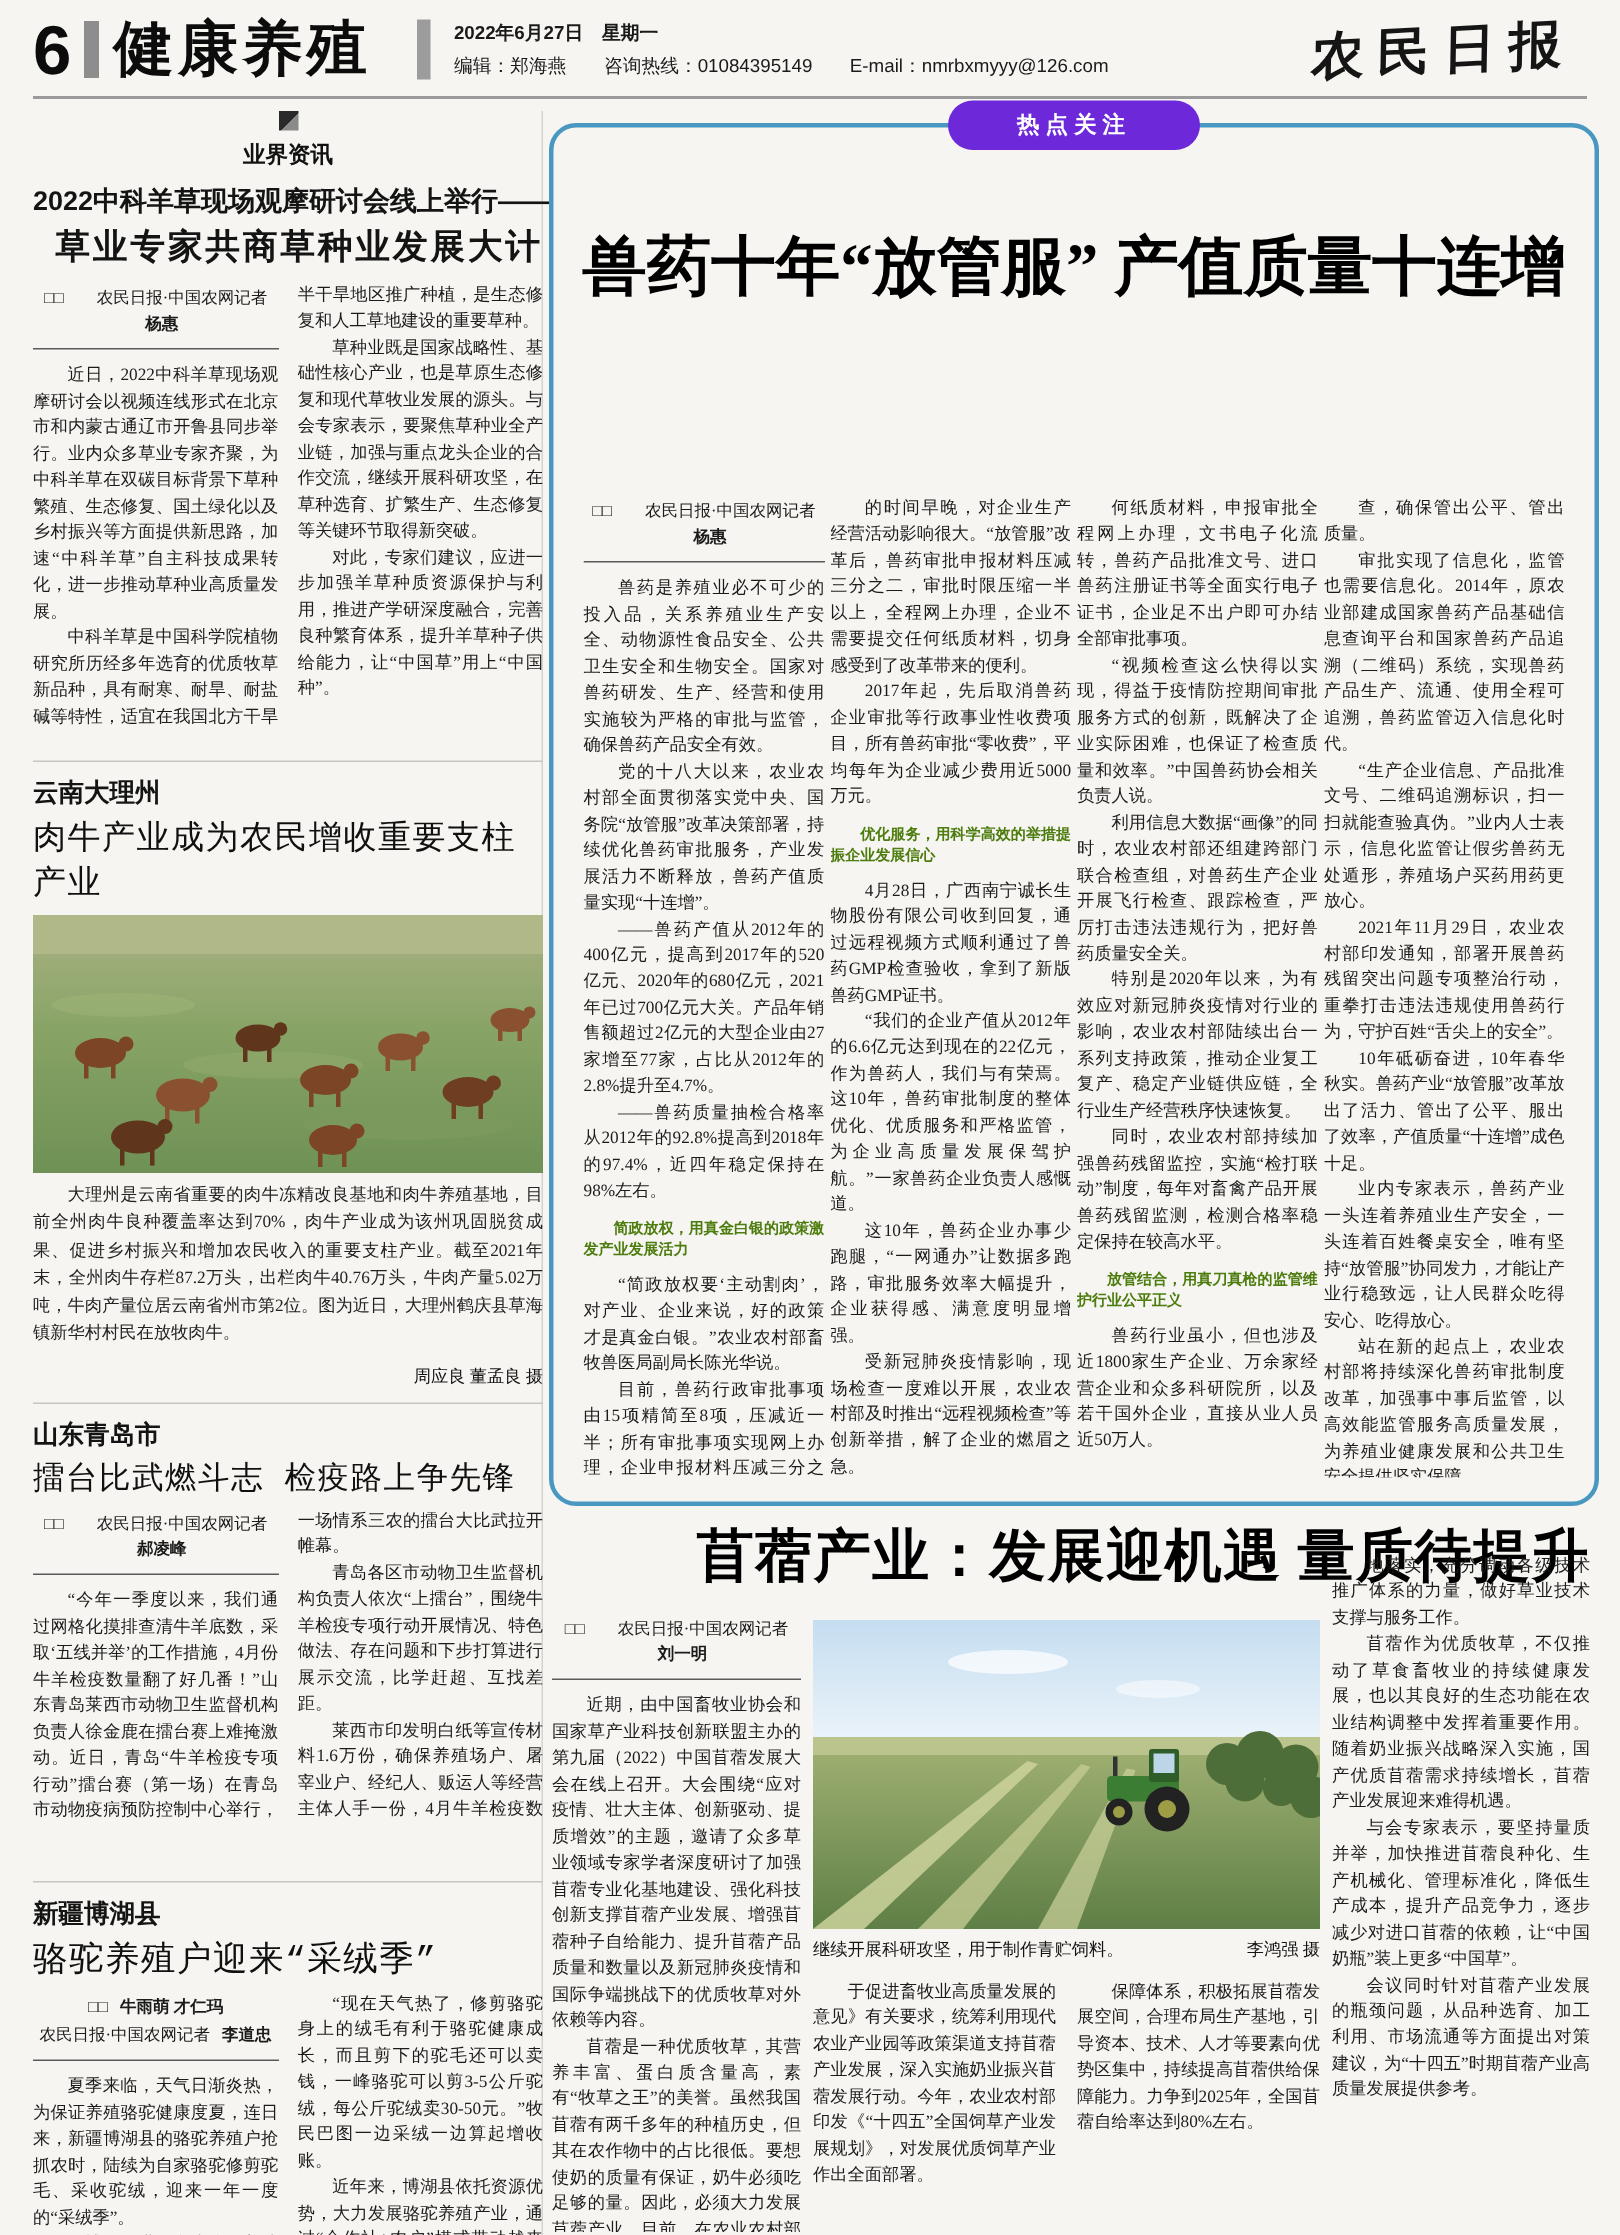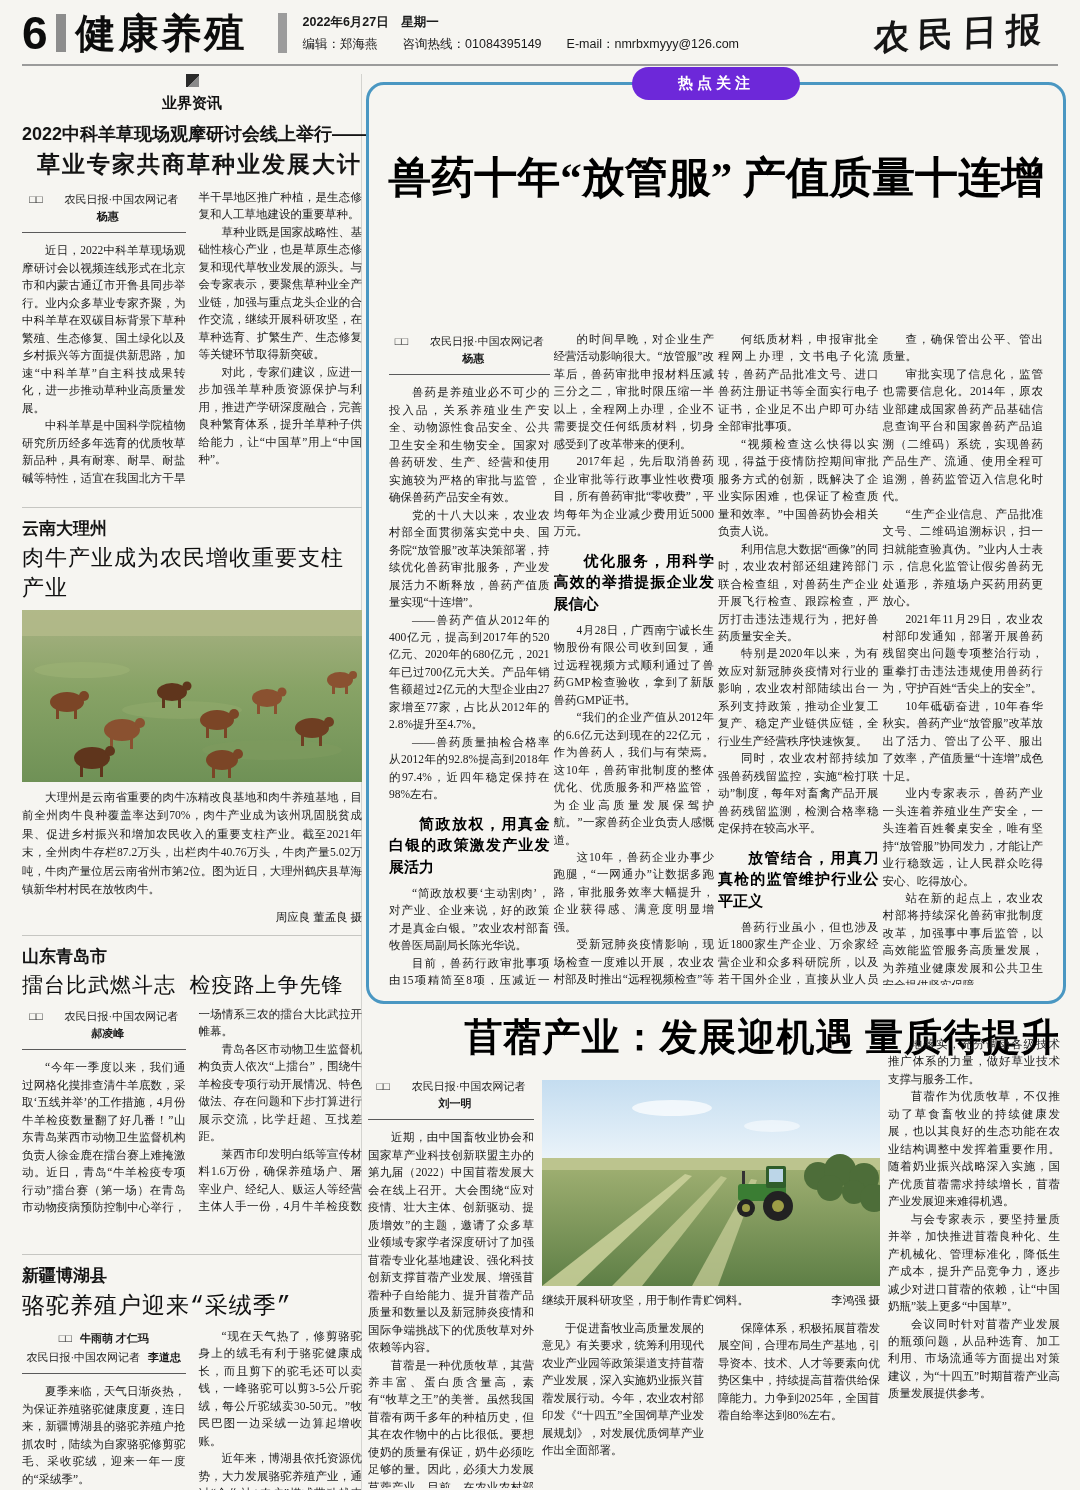--- a/index.html
+++ b/index.html
@@ -14,22 +14,22 @@
   .mh-bar2  { width:9px; height:40px; background:#9c9c9c; margin:0 16px 0 30px; }
   .mh-date  { font-size:12.5px; line-height:1.8; color:#1a1a1a; }
   .mh-date .d1 { font-weight:bold; }
   .mh-logo  { margin-left:auto; font-family:"Liberation Serif", serif; font-size:35px; font-weight:bold;
               letter-spacing:9px; transform:rotate(-3deg) skewX(-4deg); color:#151515; padding-right:8px; }
   #mast-rule { position:absolute; left:22px; top:64px; width:1036px; border-top:2px solid #9b9b9b; }
   #vline { position:absolute; left:361px; top:74px; height:1416px; border-left:1px solid #d3d3cf; }
 
   
   .blk { margin:0; text-align:justify; text-indent:2em; font:11.5px/1.52 "Liberation Serif", serif; color:#1b1b1b; }
-  .blk-sub { font-family:"Liberation Sans", sans-serif; font-weight:bold; font-size:15px; line-height:1.45;
-             margin:9px 0 7px; color:#000000; }
+  .blk-sub { font-family:"Liberation Sans", sans-serif; font-weight:bold; font-size:10px; line-height:1.45;
+             margin:9px 0 7px; color:#4d7c0f; }
   .blk-byl { text-indent:0; text-align:center; font-size:11px; padding:2px 2px 8px; border-bottom:1.5px solid #5a5a5a;
              margin-bottom:9px; }
   .blk-bylTop { text-indent:0; text-align:center; font-size:11px; padding-top:2px; }
   .byl-name { font-weight:bold; margin-left:8px; }
   .twocol { column-count:2; column-gap:13px; column-fill:auto; overflow:hidden; }
 
   
   #leftcol { position:absolute; left:22px; top:74px; width:340px; }
   .sec-label { display:flex; align-items:center; gap:7px; font-weight:bold; font-size:15px; color:#111;flex-direction:column; }
   .sec-sq { width:13px; height:13px; background:linear-gradient(135deg,#2a2a2a 55%,#8a8a8a 55%); flex:0 0 auto; }

